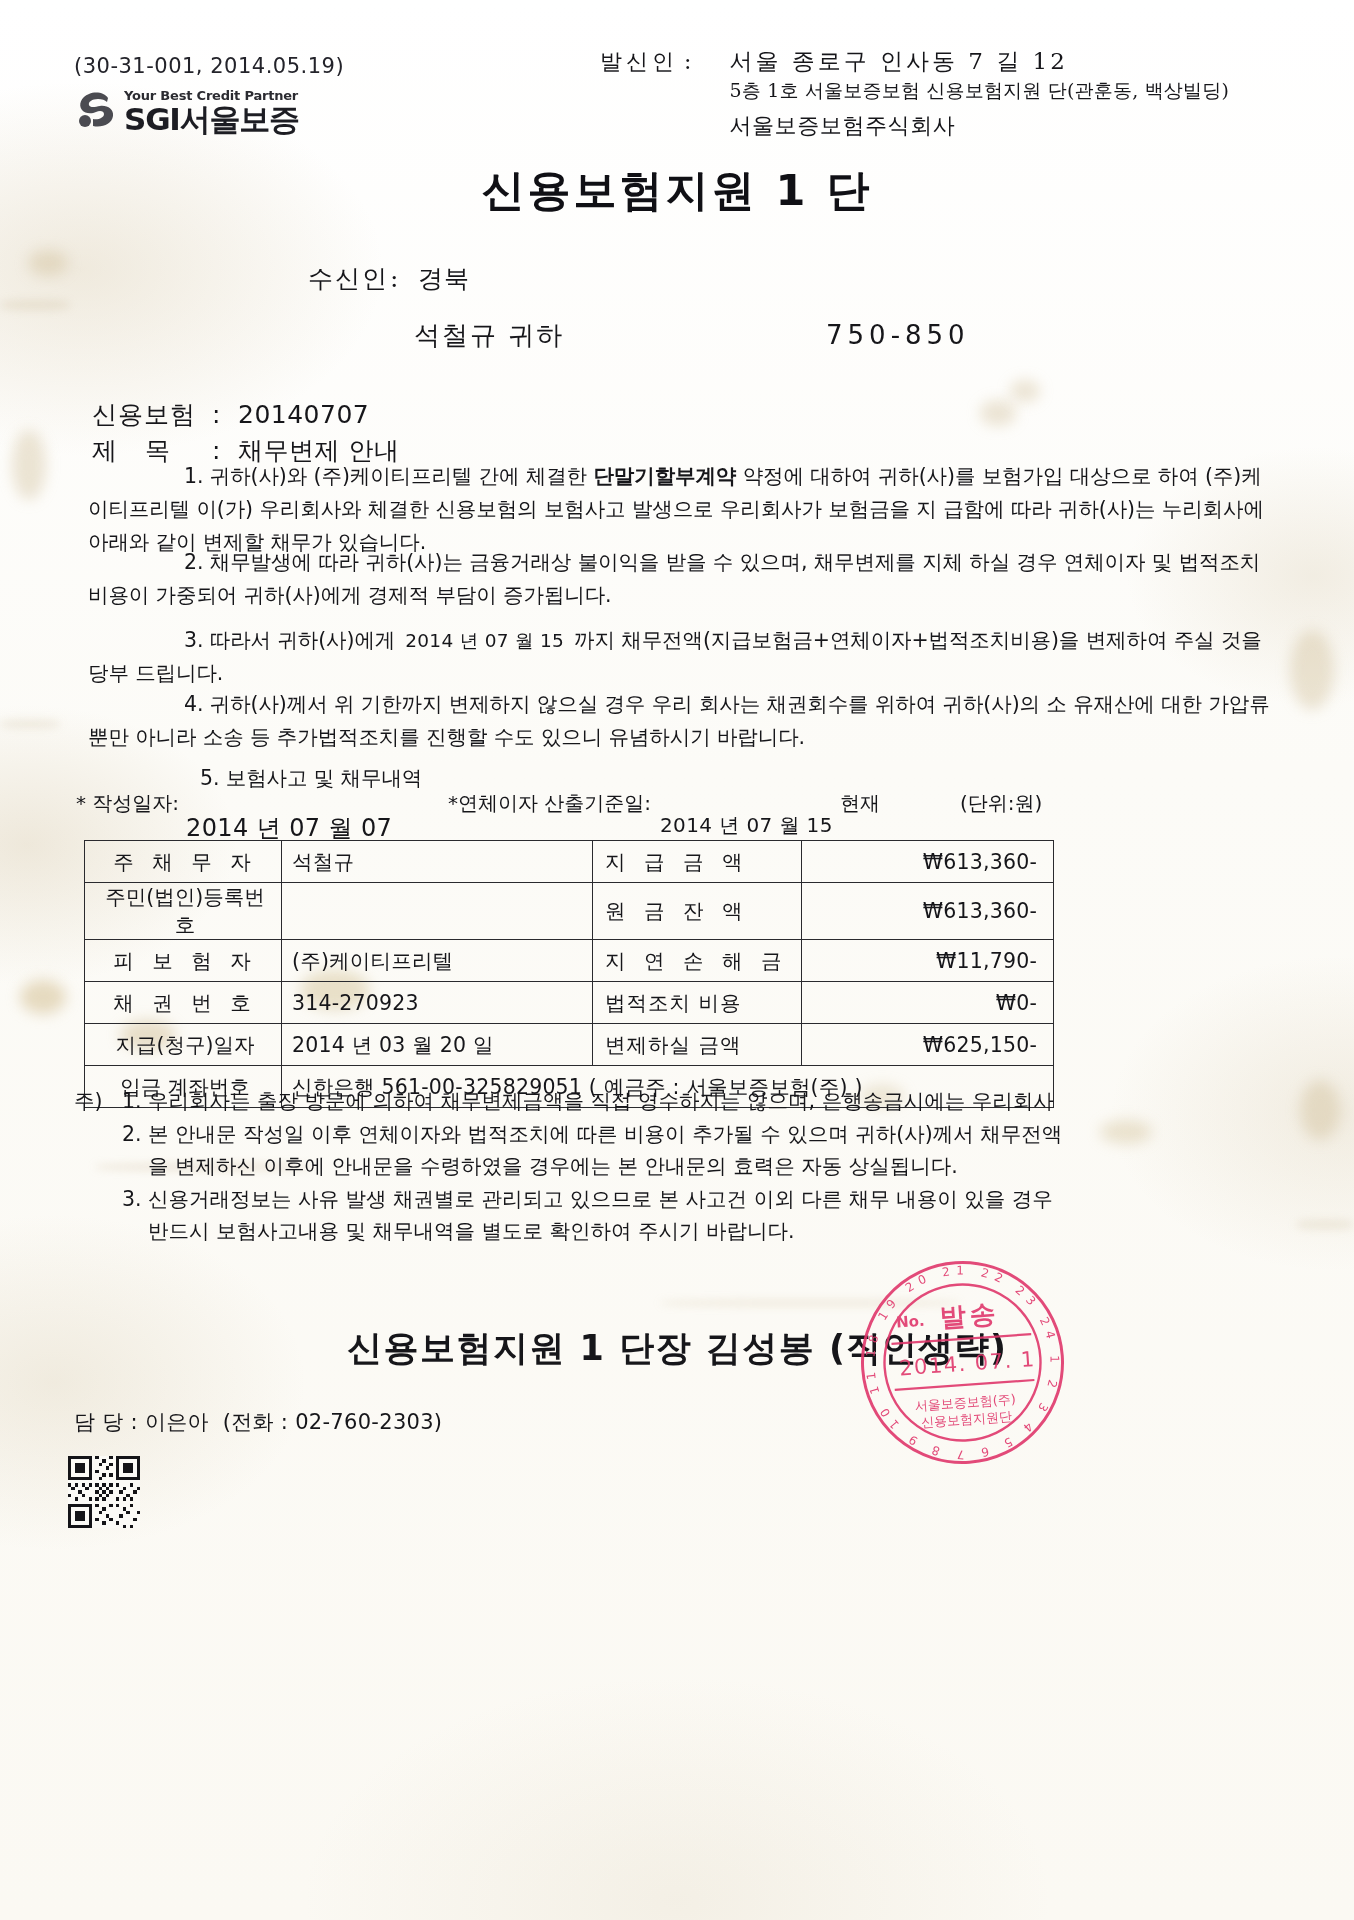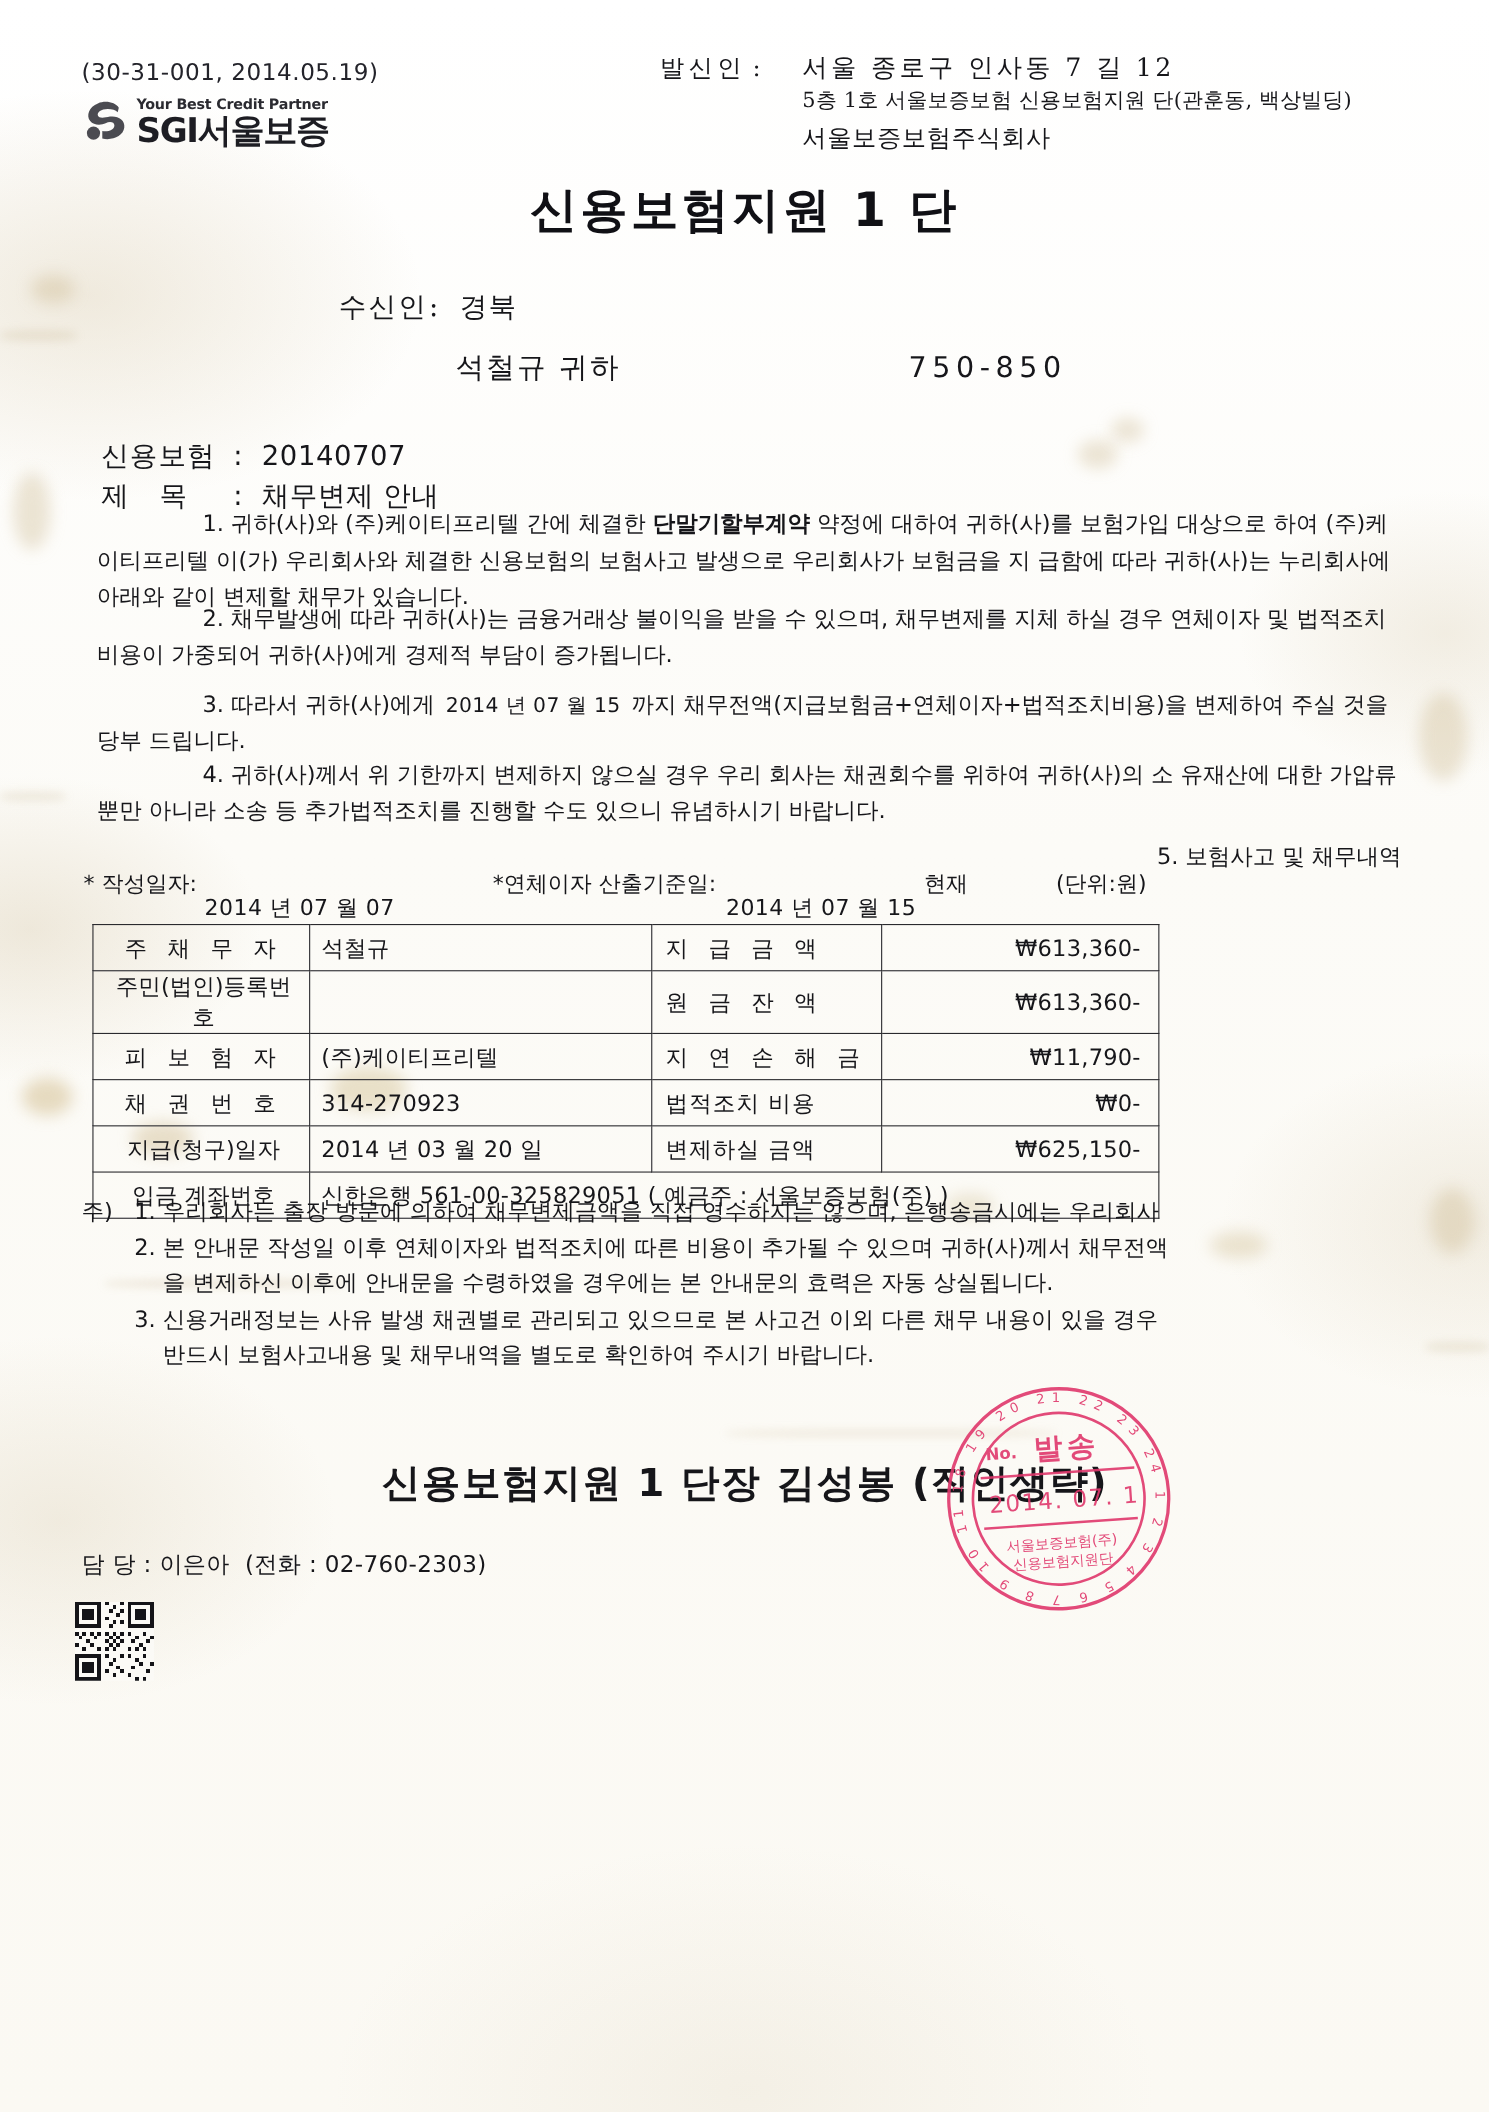--- a/index.html
+++ b/index.html
@@ -111,26 +111,26 @@
   #field2-value { left: 238px; top: 434px; font-size: 25px; letter-spacing: 0.5px; }
 
   
   .para { position: absolute; font-size: 20.5px; line-height: 1.62; letter-spacing: -0.1px; }
   .para .indent { display: inline-block; width: 96px; }
   .p-emph { font-weight: bold; }
   #para-1 { left: 88px; top: 460px; width: 1186px; }
   #para-2 { left: 88px; top: 546px; width: 1186px; }
   #para-3 { left: 88px; top: 624px; width: 1186px; }
   #para-4 { left: 88px; top: 688px; width: 1186px; }
-  #para-5 { left: 88px; top: 762px; width: 1186px; text-align: right; }
+  #para-5 { left: 104px; top: 762px; width: 1186px; }
   .date-inline { font-size: 18.5px; padding: 0 10px; letter-spacing: 0.3px; }
 
   
   #meta-created-label { left: 76px; top: 790px; font-size: 20px; }
-  #meta-created-value { left: 186px; top: 812px; font-size: 20px; letter-spacing: 0.4px; }
+  #meta-created-value { left: 186px; top: 812px; font-size: 24px; letter-spacing: 0.4px; }
   #meta-interest-label { left: 448px; top: 790px; font-size: 20px; }
   #meta-interest-value { left: 660px; top: 812px; font-size: 20px; letter-spacing: 0.4px; }
   #meta-current { left: 840px; top: 790px; font-size: 20px; }
   #meta-unit { left: 960px; top: 790px; font-size: 20px; }
 
   
   .tbl {
     position: absolute;
     left: 84px; top: 840px;
     width: 970px;

